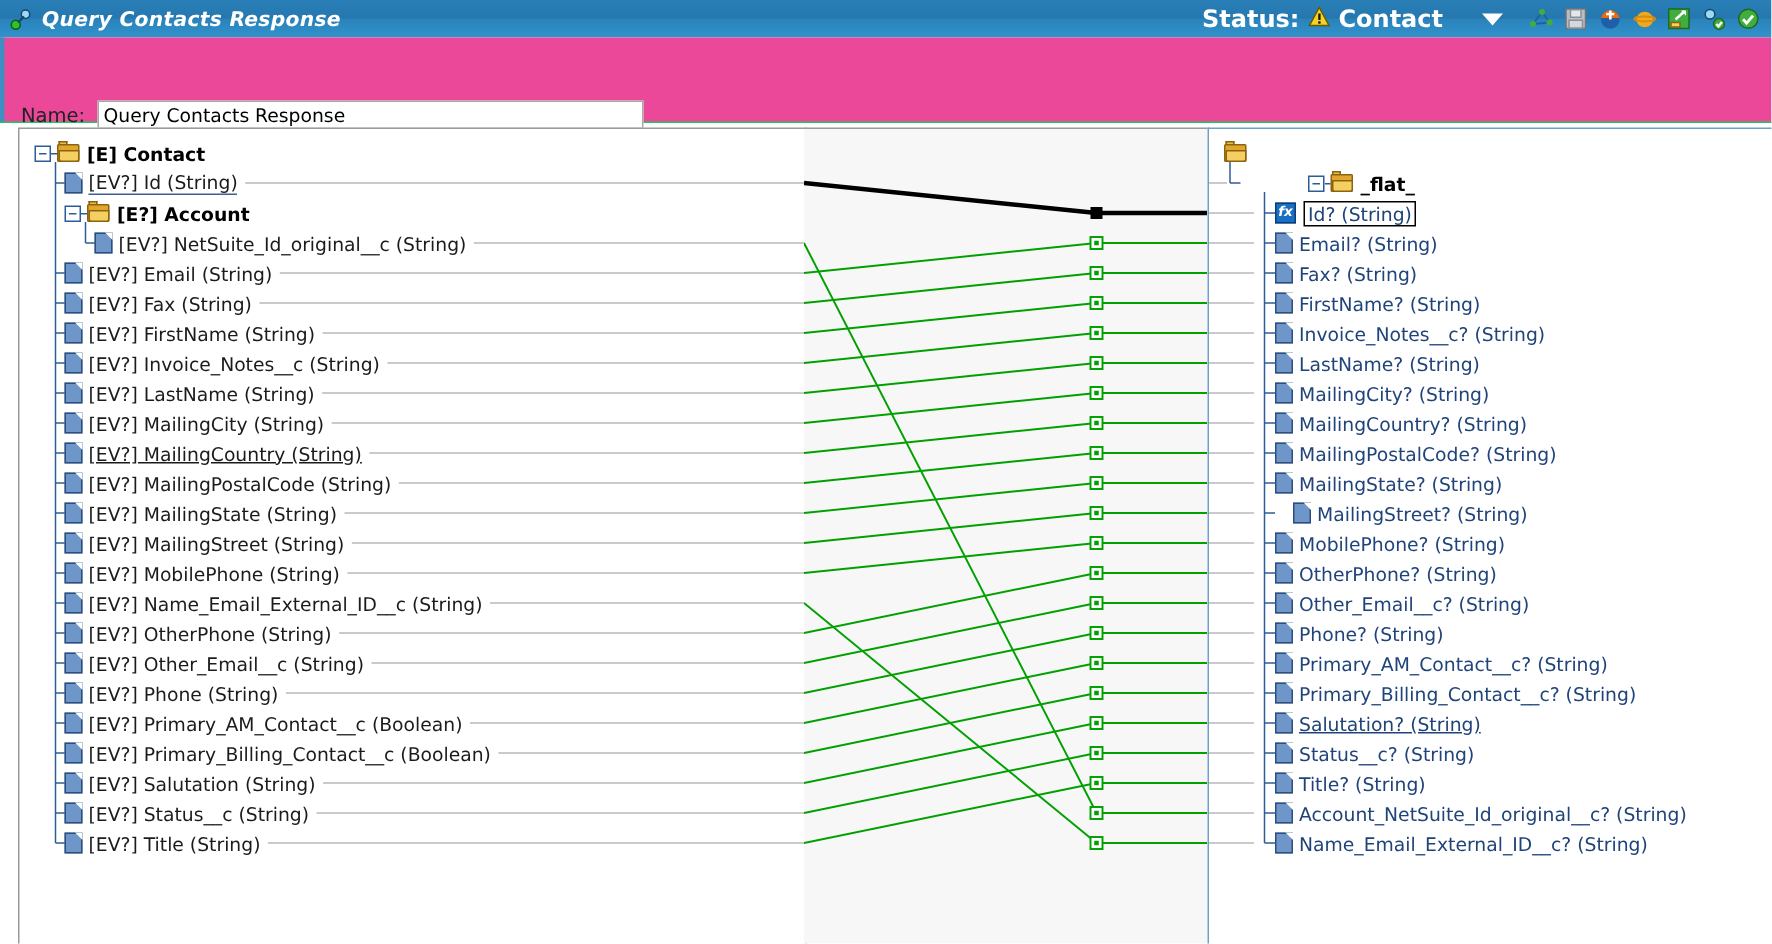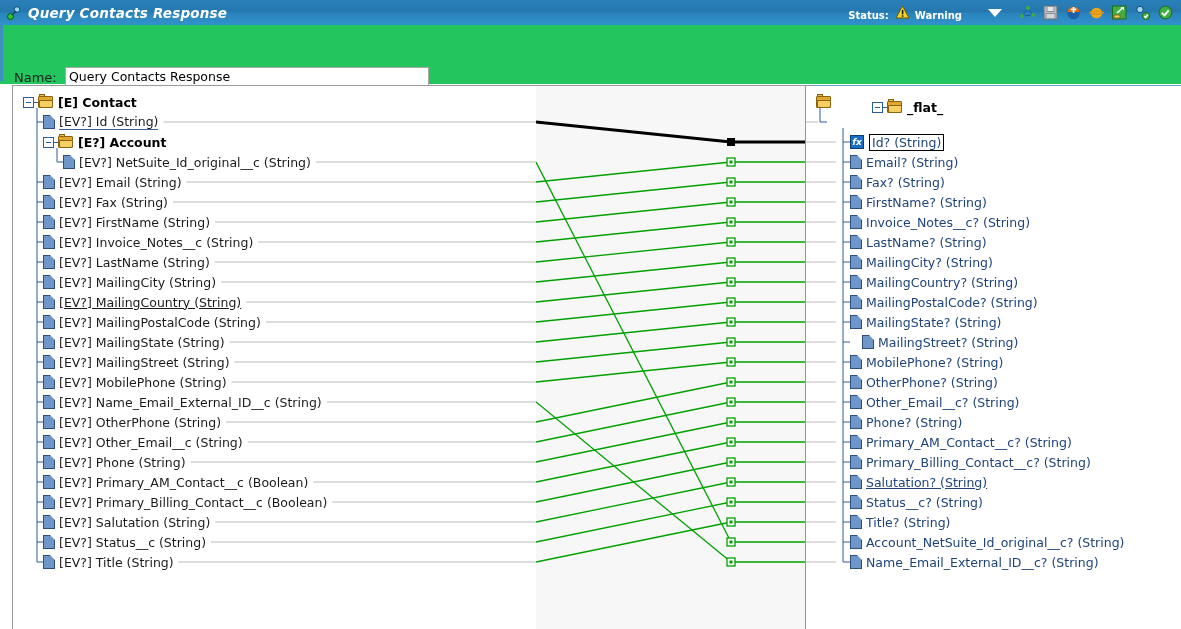--- a/index.html
+++ b/index.html
@@ -14,30 +14,30 @@
     position:absolute;left:0;top:0;width:1181px;height:25px;
     background:linear-gradient(to bottom,#2a7fb8 0%,#2578ae 48%,#2a83bb 52%,#3292cc 100%);
     display:flex;align-items:center;
   }
   #titlebar .tb-icon{margin-left:6px;margin-right:6px;width:16px;height:16px;position:relative;flex:0 0 auto;}
   #titlebar .tb-title{
     color:#ffffff;font-weight:bold;font-style:italic;font-size:13.5px;
     letter-spacing:.2px;white-space:nowrap;
   }
   #titlebar .spacer{flex:1 1 auto;}
-  .status-wrap{display:flex;align-items:flex-end;color:#fff;font-weight:bold;font-size:10px;white-space:nowrap;}
+  .status-wrap{display:flex;align-items:flex-start;color:#fff;font-weight:bold;font-size:16px;white-space:nowrap;}
   .status-wrap .warn-ico{margin:0 5px 0 6px;display:inline-block;}
   .chev{margin:0 14px 0 26px;width:0;height:0;border-left:7px solid transparent;border-right:7px solid transparent;border-top:8px solid #ffffff;}
   .tool-ico{width:17px;height:17px;margin:0 3px;position:relative;flex:0 0 auto;}
   #tools{display:flex;align-items:center;padding-right:4px;}
 
   
   #namebar{
     position:absolute;left:0;top:25px;width:1181px;height:56px;
-    background:#22c55e;border-bottom:3px solid #22c55e;
+    background:#ec4899;border-bottom:1px solid #22c55e;
   }
   #namebar .left-accent{position:absolute;left:0;top:0;width:3px;height:56px;background:#3e8fc0;}
   #name-label{position:absolute;left:14px;top:45px;font-size:13px;color:#222;}
   #name-input{
     position:absolute;left:65px;top:42px;width:364px;height:19px;
     border:1px solid #a8a8a8;background:#ffffff;
     font-family:"DejaVu Sans","Liberation Sans",sans-serif;font-size:12.5px;color:#000;
     padding:0 3px;box-sizing:border-box;outline:none;
   }
 
@@ -106,21 +106,21 @@
 
   <span class="status-wrap">
     <span>Status:</span>
     <span class="warn-ico">
       <svg width="15" height="14" viewBox="0 0 15 14">
         <polygon points="7.5,1 14,13 1,13" fill="#f5d327" stroke="#6b5a00" stroke-width="1"></polygon>
         <rect x="6.8" y="5" width="1.6" height="4.3" fill="#1a1a1a"></rect>
         <rect x="6.8" y="10.2" width="1.6" height="1.6" fill="#1a1a1a"></rect>
       </svg>
     </span>
-    <span>Warning</span>
+    <span>Contact</span>
   </span>
 
   <span class="chev"></span>
 
   <span id="tools">
     <span class="tool-ico">
       <svg width="17" height="17" viewBox="0 0 17 17">
         <line x1="3" y1="12" x2="9" y2="4" stroke="#1f5fa8" stroke-width="1.2"></line>
         <line x1="3" y1="12" x2="14" y2="11" stroke="#1f5fa8" stroke-width="1.2"></line>
         <line x1="9" y1="4" x2="14" y2="11" stroke="#1f5fa8" stroke-width="1.2"></line>
@@ -595,21 +595,21 @@
       <line x1="0" y1="36" x2="12" y2="36" stroke="#b9b9b9" stroke-width="1"></line>
     </svg>
   <div id="right-rows">
       <div class="row rt folder" style="top: 6px; left: 10px;">
         <span class="folder-ico">
           <span class="tab"></span>
           <span class="back"></span>
           <span class="front"></span>
         </span>
       </div>
-      <div class="row rt folder" style="top: 11px; left: 22px; padding-left: 44px;">
+      <div class="row rt folder" style="top: 26px; left: 22px; padding-left: 44px;">
         <span class="exp"></span>
         <span style="width: 4px; height: 1px; background: rgb(44, 93, 150); flex: 0 0 auto;"></span>
         <span class="folder-ico">
           <span class="tab"></span>
           <span class="back"></span>
           <span class="front"></span>
         </span>
         <span class="lbl" style="margin-left: 4px;">_flat_</span>
       </div>
       <div class="row rt" style="top: 46px; left: 44px;">

